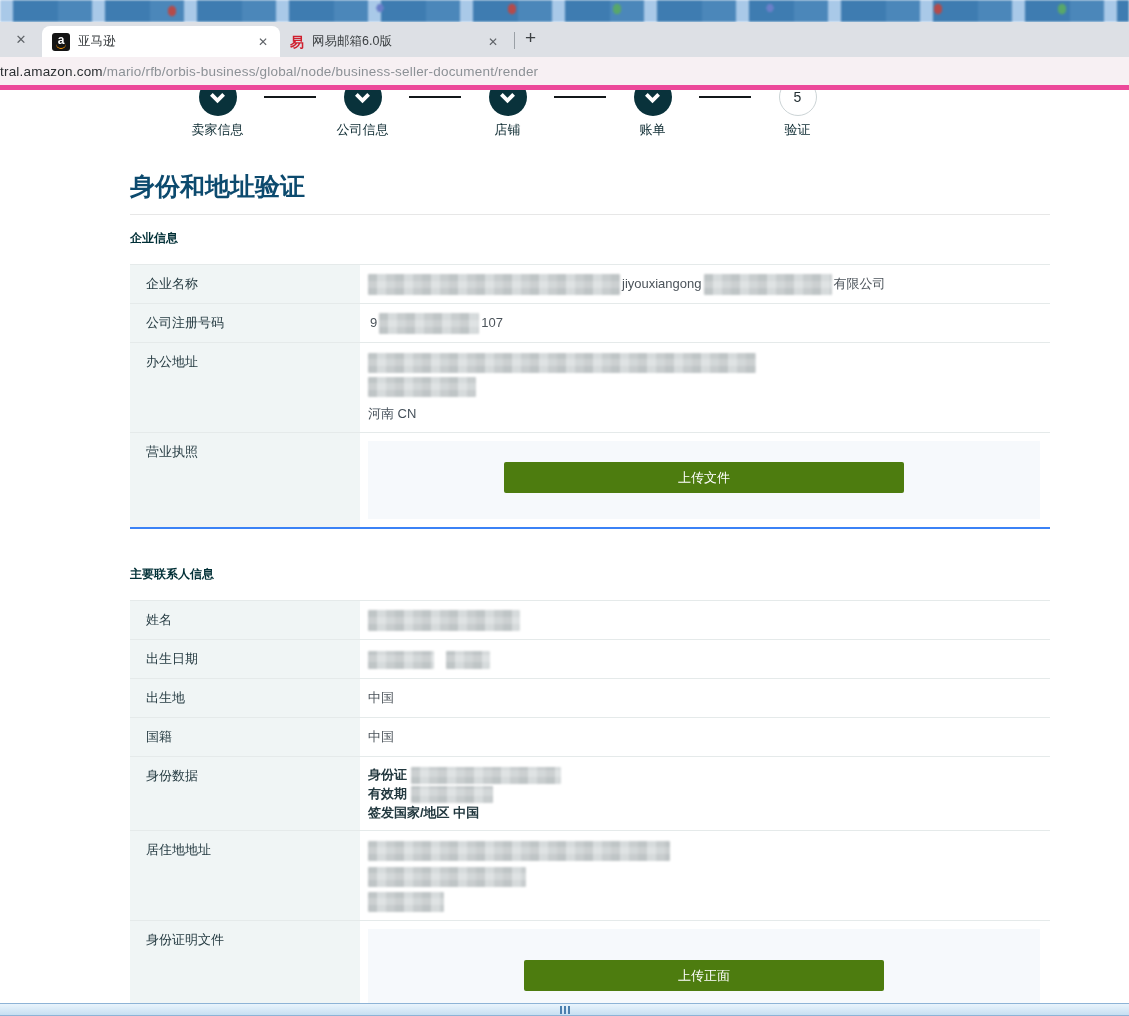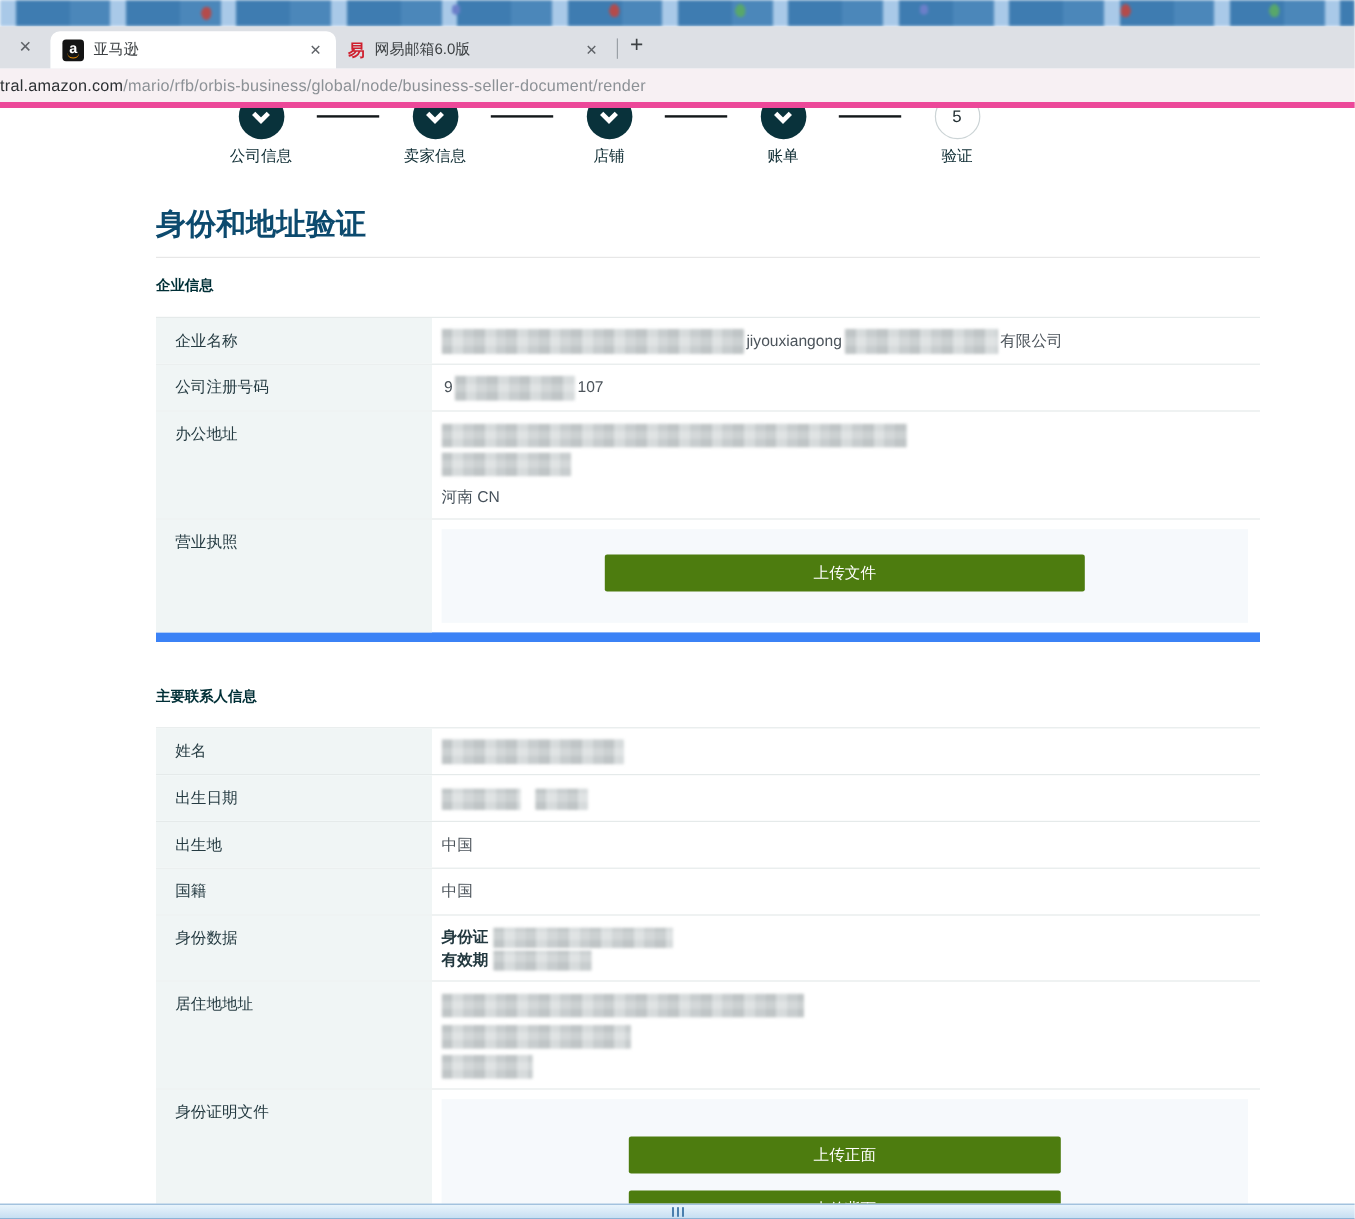--- a/index.html
+++ b/index.html
@@ -56,21 +56,21 @@
     display:flex; align-items:center; justify-content:center; }
   .step-circle svg{ width:21px; height:21px; }
   .step.upcoming .step-circle{ background:#fff; border:1px solid #ccd4d6; color:#232f33; font-size:14px; }
   .step-label{ margin-top:5px; font-size:13px; color:#0c2a31; }
 
   .page-title{ margin:28px 0 0 130px; font-size:25px; font-weight:bold; color:#0c4a6e; }
   .title-rule{ border:0; border-top:1px solid #e7e7e7; margin:11px 79px 0 130px; }
   .section-heading{ margin:15px 0 0 130px; font-size:12px; font-weight:bold; color:#002f36; }
   .section-heading.second{ margin-top:37px; }
 
-  .info-table{ margin:17px 79px 0 130px; border-bottom:8px solid #3b82f6; }
+  .info-table{ margin:17px 79px 0 130px; border-bottom:2px solid #3b82f6; }
   .row{ display:flex; border-top:1px solid #e5eaea; }
   .cell-label{ width:230px; flex:none; background:#f0f5f5; padding:10px 16px; font-size:13px; color:#253b42; }
   .cell-value{ flex:1; padding:8px 10px 8px 8px; font-size:13px; color:#4c545b; line-height:21px; }
 
   .redact{ display:inline-block; vertical-align:middle; height:21px; border-radius:1px;
     background:
       repeating-linear-gradient(90deg, rgba(150,158,160,.38) 0 9px, rgba(212,217,218,.55) 9px 18px, rgba(176,183,185,.42) 18px 27px),
       repeating-linear-gradient(0deg, rgba(192,198,200,.6) 0 7px, rgba(226,230,231,.6) 7px 14px);
     filter: blur(1.3px); }
   .frag{ margin:0 2px; }
@@ -124,29 +124,29 @@
 <div class="content">
 
   <div class="stepper-viewport">
     <div class="stepper">
       <div class="step">
         <div class="step-circle">
           <svg viewBox="0 0 24 24">
               <polyline points="5,8.5 12,15.5 19,8.5" fill="none" stroke="#fff" stroke-width="4.4"></polyline>
             </svg>
         </div>
+        <div class="step-label">卖家信息</div>
+      </div>
+      <div class="step">
+        <div class="step-circle">
+          <svg viewBox="0 0 24 24">
+              <polyline points="5,8.5 12,15.5 19,8.5" fill="none" stroke="#fff" stroke-width="4.4"></polyline>
+            </svg>
+        </div>
         <div class="step-label">公司信息</div>
-      </div>
-      <div class="step">
-        <div class="step-circle">
-          <svg viewBox="0 0 24 24">
-              <polyline points="5,8.5 12,15.5 19,8.5" fill="none" stroke="#fff" stroke-width="4.4"></polyline>
-            </svg>
-        </div>
-        <div class="step-label">卖家信息</div>
       </div>
       <div class="step">
         <div class="step-circle">
           <svg viewBox="0 0 24 24">
               <polyline points="5,8.5 12,15.5 19,8.5" fill="none" stroke="#fff" stroke-width="4.4"></polyline>
             </svg>
         </div>
         <div class="step-label">店铺</div>
       </div>
       <div class="step">
@@ -228,20 +228,21 @@
     </div>
     <div class="row">
       <div class="cell-label">身份数据</div>
       <div class="cell-value">
         <div class="id-line">
           <span>身份证</span><span class="redact" style="width:150px;height:17px;margin-left:4px"></span>
         </div>
         <div class="id-line">
           <span>有效期</span><span class="redact" style="width:82px;height:17px;margin-left:4px"></span>
         </div>
+        <div class="id-line">签发国家/地区 中国</div>
       </div>
     </div>
     <div class="row">
       <div class="cell-label">居住地地址</div>
       <div class="cell-value">
         <div><span class="redact" style="width:302px;height:20px"></span></div>
         <div style="margin-top:4px"><span class="redact" style="width:158px;height:20px"></span></div>
         <div style="margin-top:4px"><span class="redact" style="width:76px;height:20px"></span></div>
       </div>
     </div>

